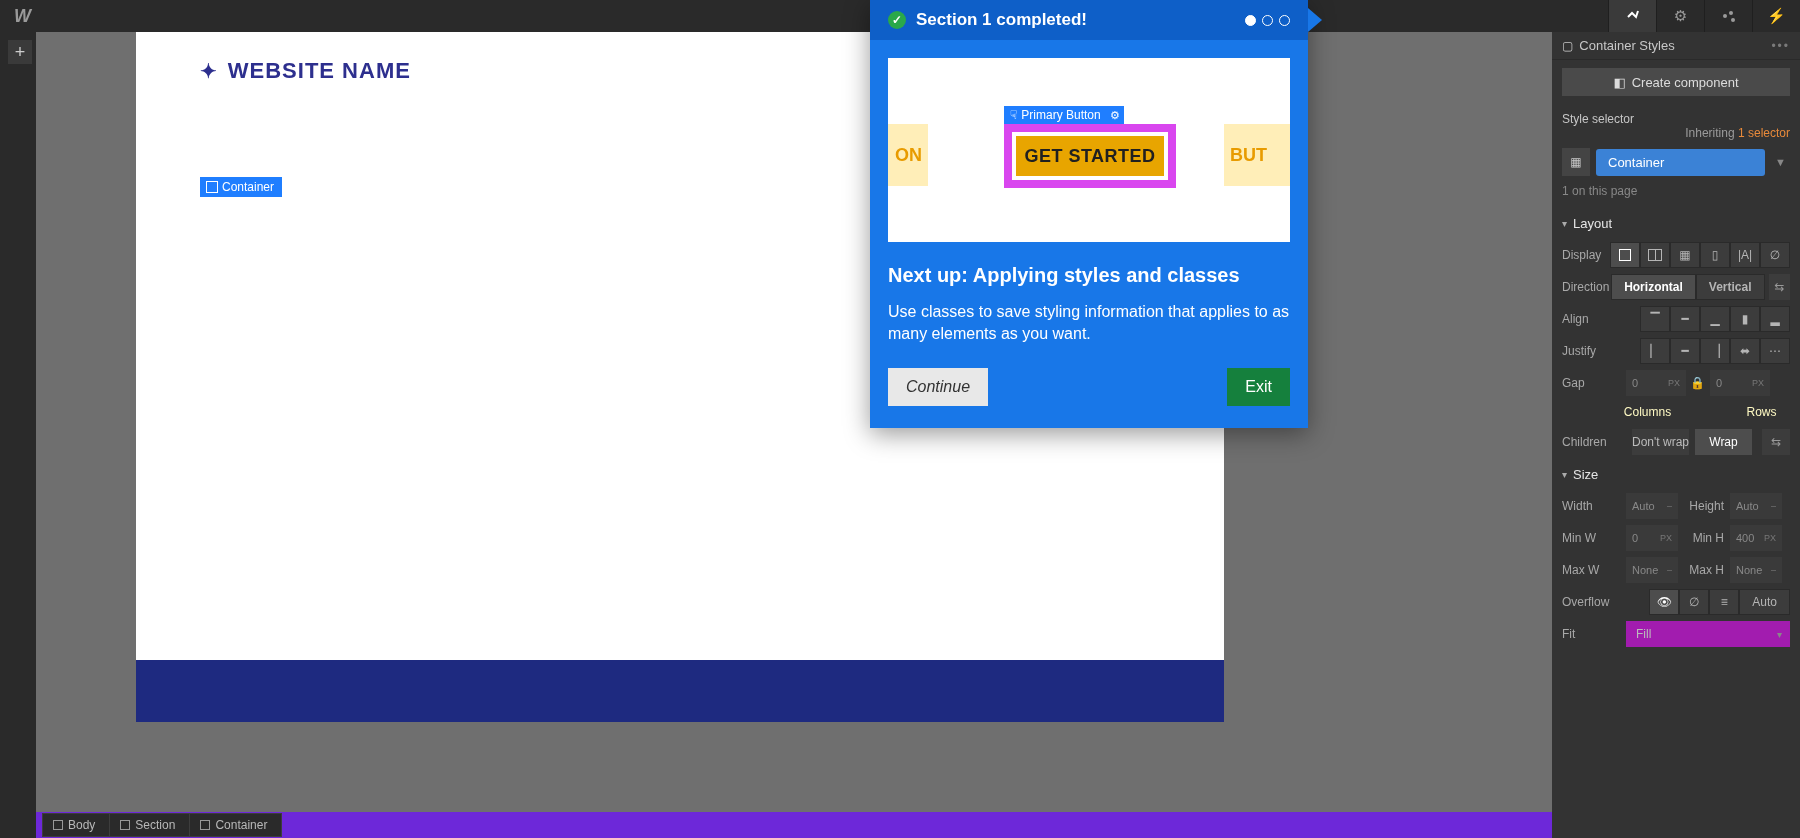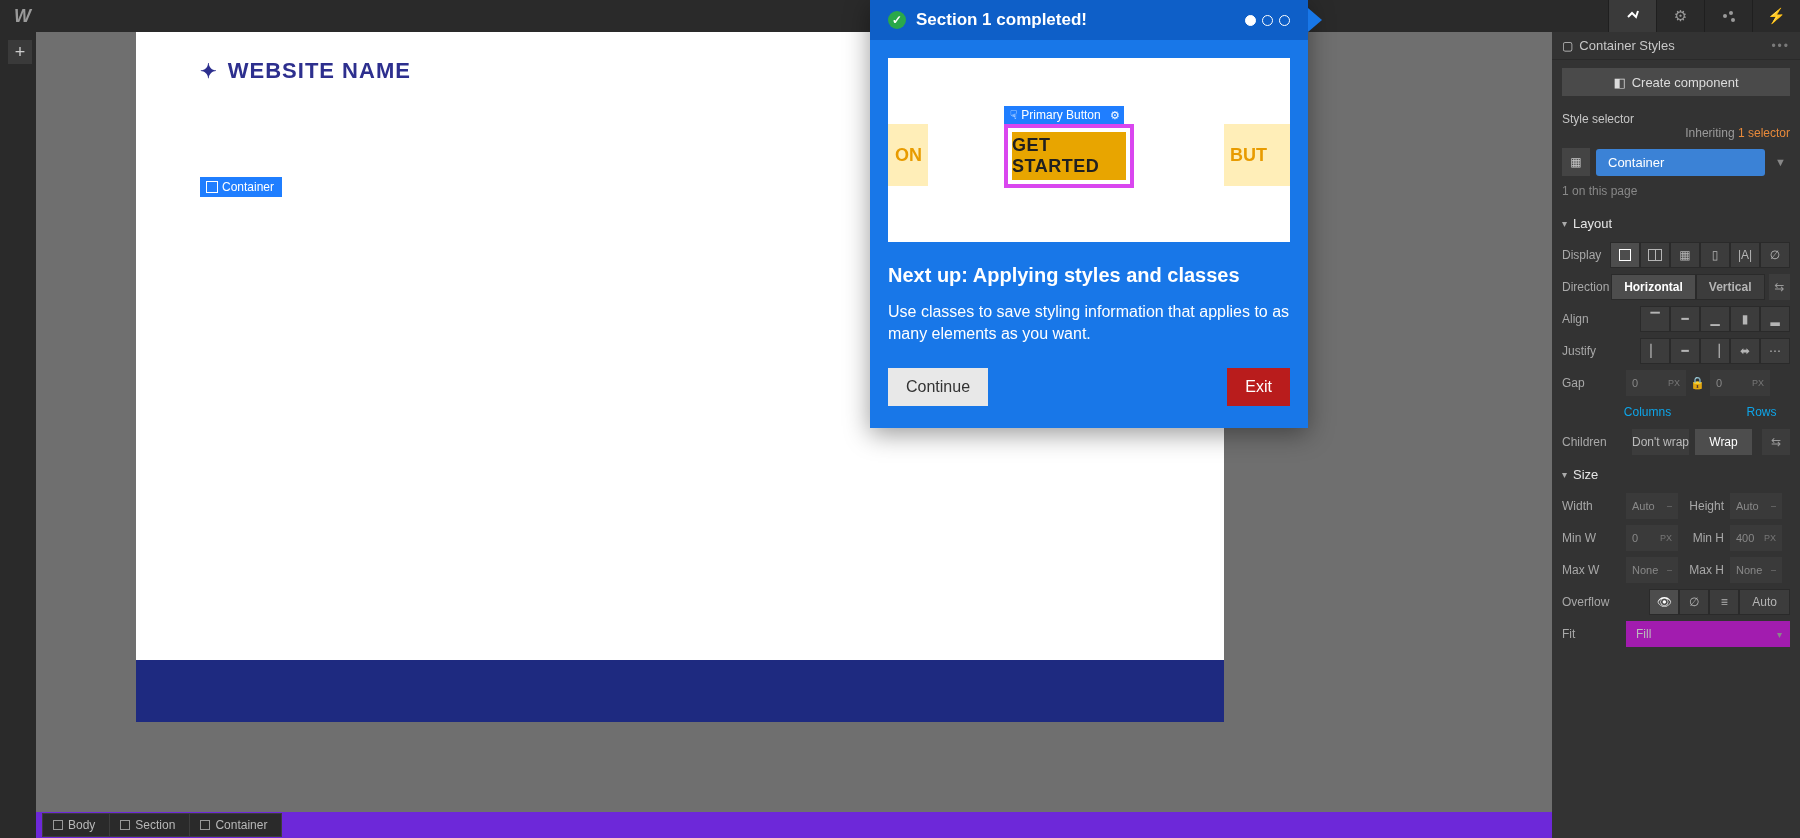--- a/index.html
+++ b/index.html
@@ -45,31 +45,31 @@
 .popover { position:absolute; top:0; left:870px; width:438px; background:#1877e8; color:#fff; padding:0 0 22px 0; box-shadow:0 6px 24px rgba(0,0,0,0.4); }
 .popover .arrow { position:absolute; top:8px; right:-14px; width:0; height:0; border-top:12px solid transparent; border-bottom:12px solid transparent; border-left:14px solid #1877e8; }
 .popover .status { background:#0e5fc8; display:flex; align-items:center; padding:10px 18px; font-size:17px; font-weight:600; }
 .popover .status .check { width:18px; height:18px; border-radius:50%; background:#2aa84a; display:inline-flex; align-items:center; justify-content:center; margin-right:10px; font-size:12px; }
 .popover .status .dots { margin-left:auto; display:flex; gap:6px; }
 .popover .status .dots span { width:11px; height:11px; border-radius:50%; border:1.5px solid #fff; }
 .popover .status .dots span.filled { background:#fff; }
 .popover .preview { margin:18px 18px 0 18px; background:#fff; height:184px; position:relative; overflow:hidden; }
 .popover .preview .pb-label { position:absolute; top:48px; left:116px; background:#1f7eff; color:#fff; font-size:12px; padding:2px 6px; display:flex; align-items:center; gap:4px; }
 .popover .preview .pb-gear { position:absolute; top:48px; left:218px; width:18px; height:18px; background:#1f7eff; color:#fff; display:flex; align-items:center; justify-content:center; font-size:11px; }
-.popover .preview .pb-wrap { position:absolute; top:66px; left:116px; width:130px; height:64px; border:4px solid #d946ef; padding:4px; }
+.popover .preview .pb-wrap { position:absolute; top:66px; left:116px; width:172px; height:64px; border:8px solid #d946ef; padding:4px; }
 .popover .preview .pb { width:100%; height:100%; background:#e8a500; color:#202020; font-weight:800; font-size:18px; display:flex; align-items:center; justify-content:center; letter-spacing:0.5px; }
 .popover .preview .pb-side { position:absolute; top:66px; height:62px; background:#ffeeb8; color:#e89b00; font-weight:800; font-size:18px; display:flex; align-items:center; justify-content:center; }
 .popover .preview .pb-left { left:0; width:40px; justify-content:flex-end; padding-right:6px; }
 .popover .preview .pb-right { right:0; width:66px; justify-content:flex-start; padding-left:6px; }
 .popover h3 { margin:22px 18px 0 18px; font-size:20px; font-weight:700; }
 .popover p { margin:14px 18px 0 18px; font-size:16px; line-height:1.4; }
 .popover .actions { margin:22px 18px 0 18px; display:flex; }
 .popover .actions button { border:none; font-size:16px; padding:10px 18px; cursor:pointer; }
-.popover .actions .cont { background:#e8e8e8; color:#333; }
-.popover .actions .exit { margin-left:auto; background:#b91c1c; color:#fff; }
+.popover .actions .cont { background:#e8e8e8; color:#333;font-style:italic; }
+.popover .actions .exit { margin-left:auto; background:#15803d; color:#fff; }
 
 
 .panel { position:absolute; top:32px; right:0; width:248px; bottom:0; background:#333333; font-size:12px; color:#c7c7c7; }
 .panel .head-row { display:flex; align-items:center; height:28px; padding:0 10px; border-bottom:1px solid #2a2a2a; }
 .panel .head-row .title { font-size:13px; }
 .panel .head-row .dots { margin-left:auto; color:#7a7a7a; letter-spacing:2px; }
 .panel .create-comp { margin:8px 10px; background:#4a4a4a; color:#dcdcdc; height:28px; display:flex; align-items:center; justify-content:center; gap:6px; font-size:13px; }
 .panel .sel-row { display:flex; padding:8px 10px 0 10px; font-size:12px;flex-direction:column; }
 .panel .sel-row .inh { margin-left:auto; color:#9b9b9b; }
 .panel .sel-row .inh b { color:#e98a3a; font-weight:normal; }
@@ -86,21 +86,21 @@
 .panel .seg .opt { width:30px; height:26px; background:#3c3c3c; border:1px solid #2a2a2a; display:flex; align-items:center; justify-content:center; color:#b5b5b5; font-size:12px; }
 .panel .seg .opt.sel { background:#4d4d4d; color:#fff; }
 .panel .seg .opt.wide { width:auto; padding:0 12px; font-size:12px; }
 .panel .inp { background:#3a3a3a; height:26px; width:60px; display:flex; align-items:center; color:#888; padding:0 6px; font-size:11px; }
 .panel .inp .unit { margin-left:auto; font-size:9px; color:#777; }
 .panel .lock { width:24px; text-align:center; color:#888; font-size:12px; }
 .panel .wrap-row { display:flex; align-items:center; padding:4px 10px; gap:6px; }
 .panel .wrap-row .label { width:64px; font-size:12px; color:#a8a8a8; }
 .panel .wrap-row .opt { height:26px; background:#3c3c3c; flex:1; display:flex; align-items:center; justify-content:center; font-size:12px; color:#bbb; }
 .panel .wrap-row .opt.sel { background:#4d4d4d; color:#fff; }
-.panel .cols-row { display:flex; padding:6px 10px; font-size:12px; color:#0ea5e9; }
+.panel .cols-row { display:flex; padding:6px 10px; font-size:12px; color:#fef9c3; }
 .panel .cols-row span { flex:1; text-align:center; }
 .panel .rev-btn { width:28px; height:26px; background:#3c3c3c; margin-left:4px; display:flex; align-items:center; justify-content:center; color:#999; font-size:12px; }
 
 
 .ico-block { width:12px; height:12px; border:1.3px solid currentColor; }
 .ico-flex { width:14px; height:12px; border:1.3px solid currentColor; position:relative; }
 .ico-flex::before { content:""; position:absolute; left:50%; top:0; bottom:0; width:1.3px; background:currentColor; }
 
 
 .tabs-tr { position:absolute; top:0; right:0; height:32px; display:flex; }

